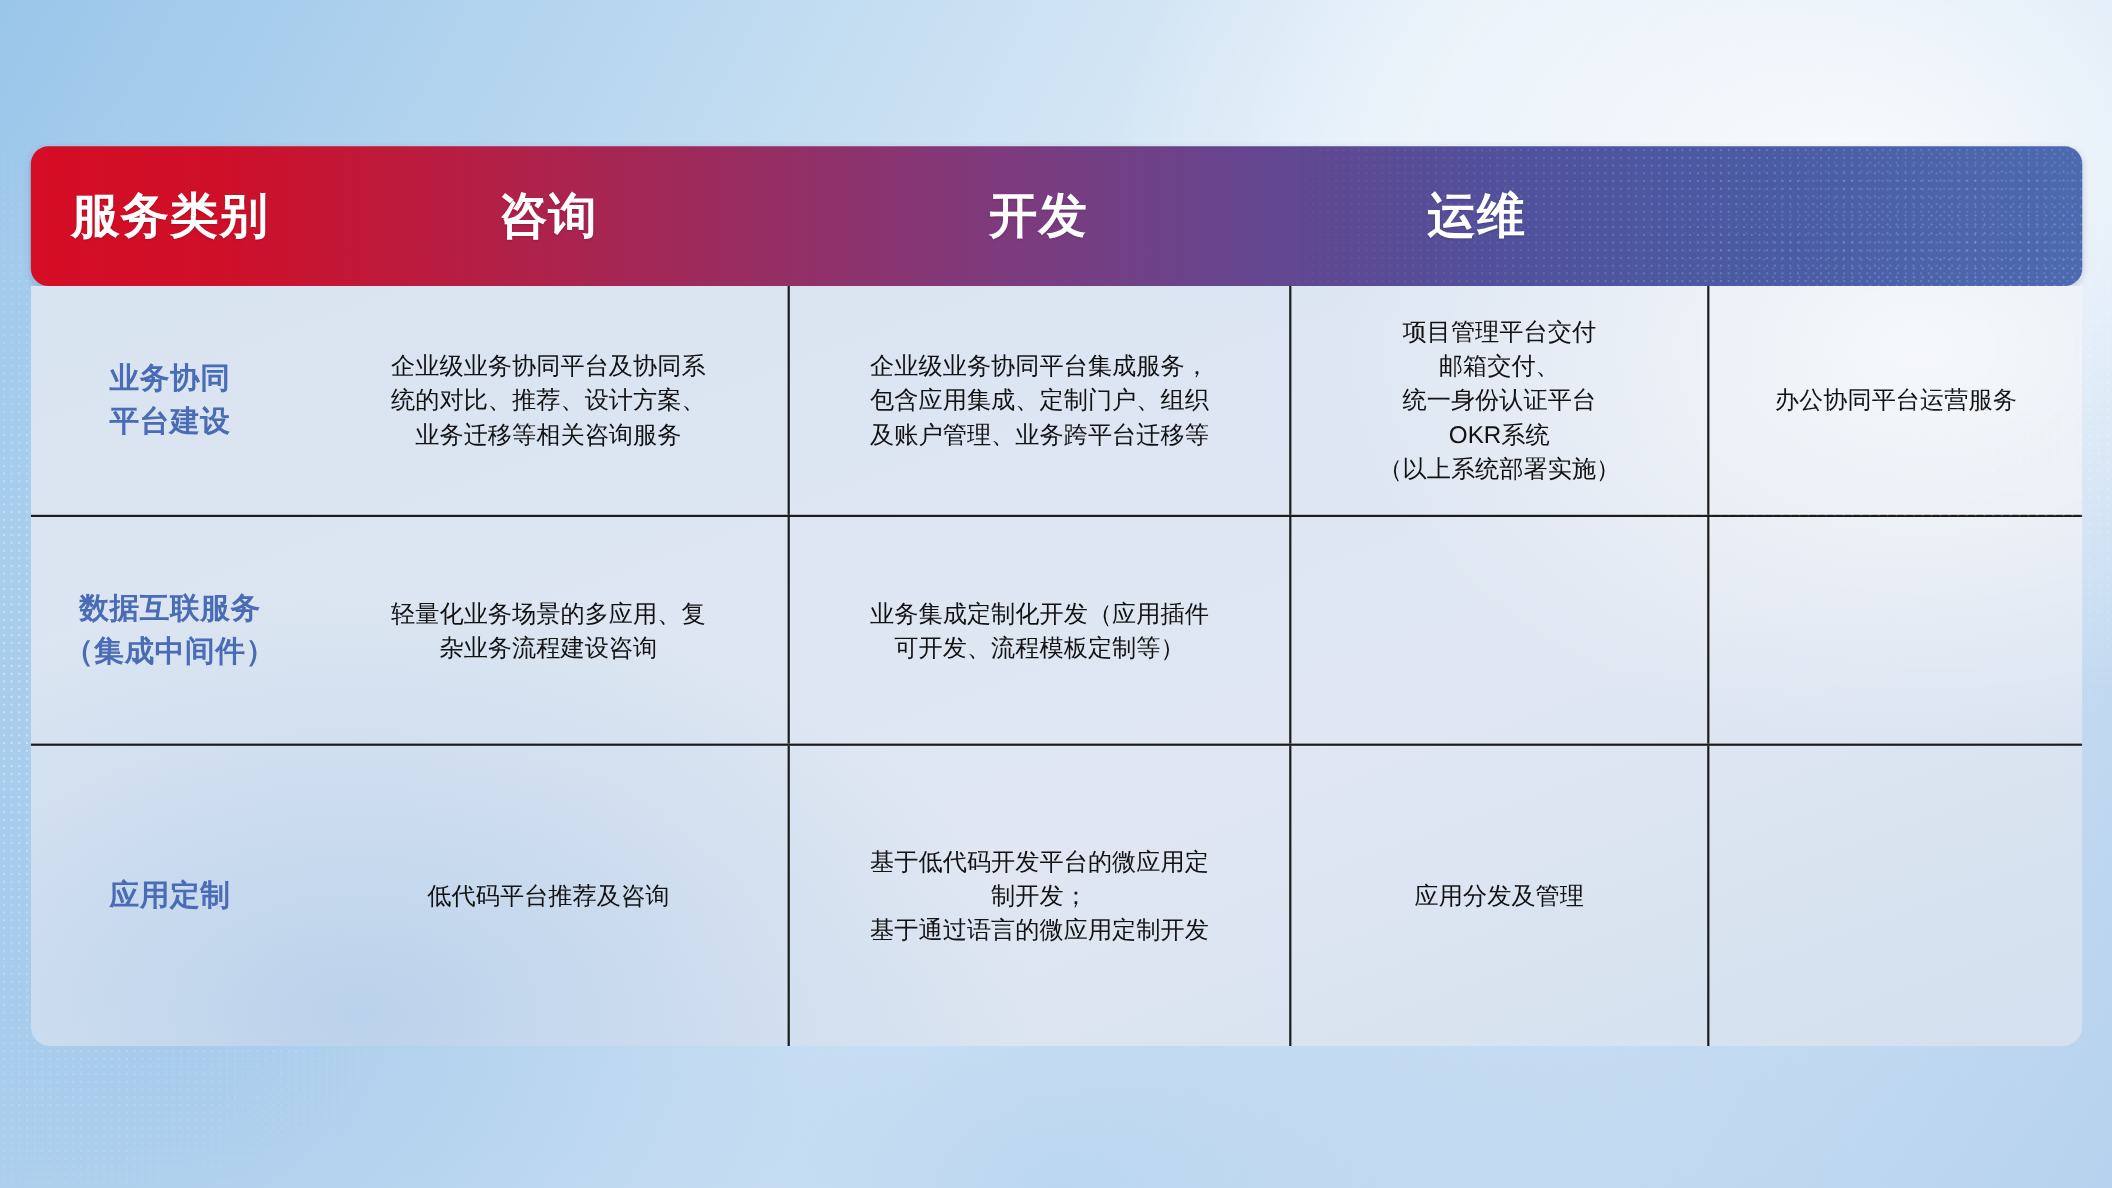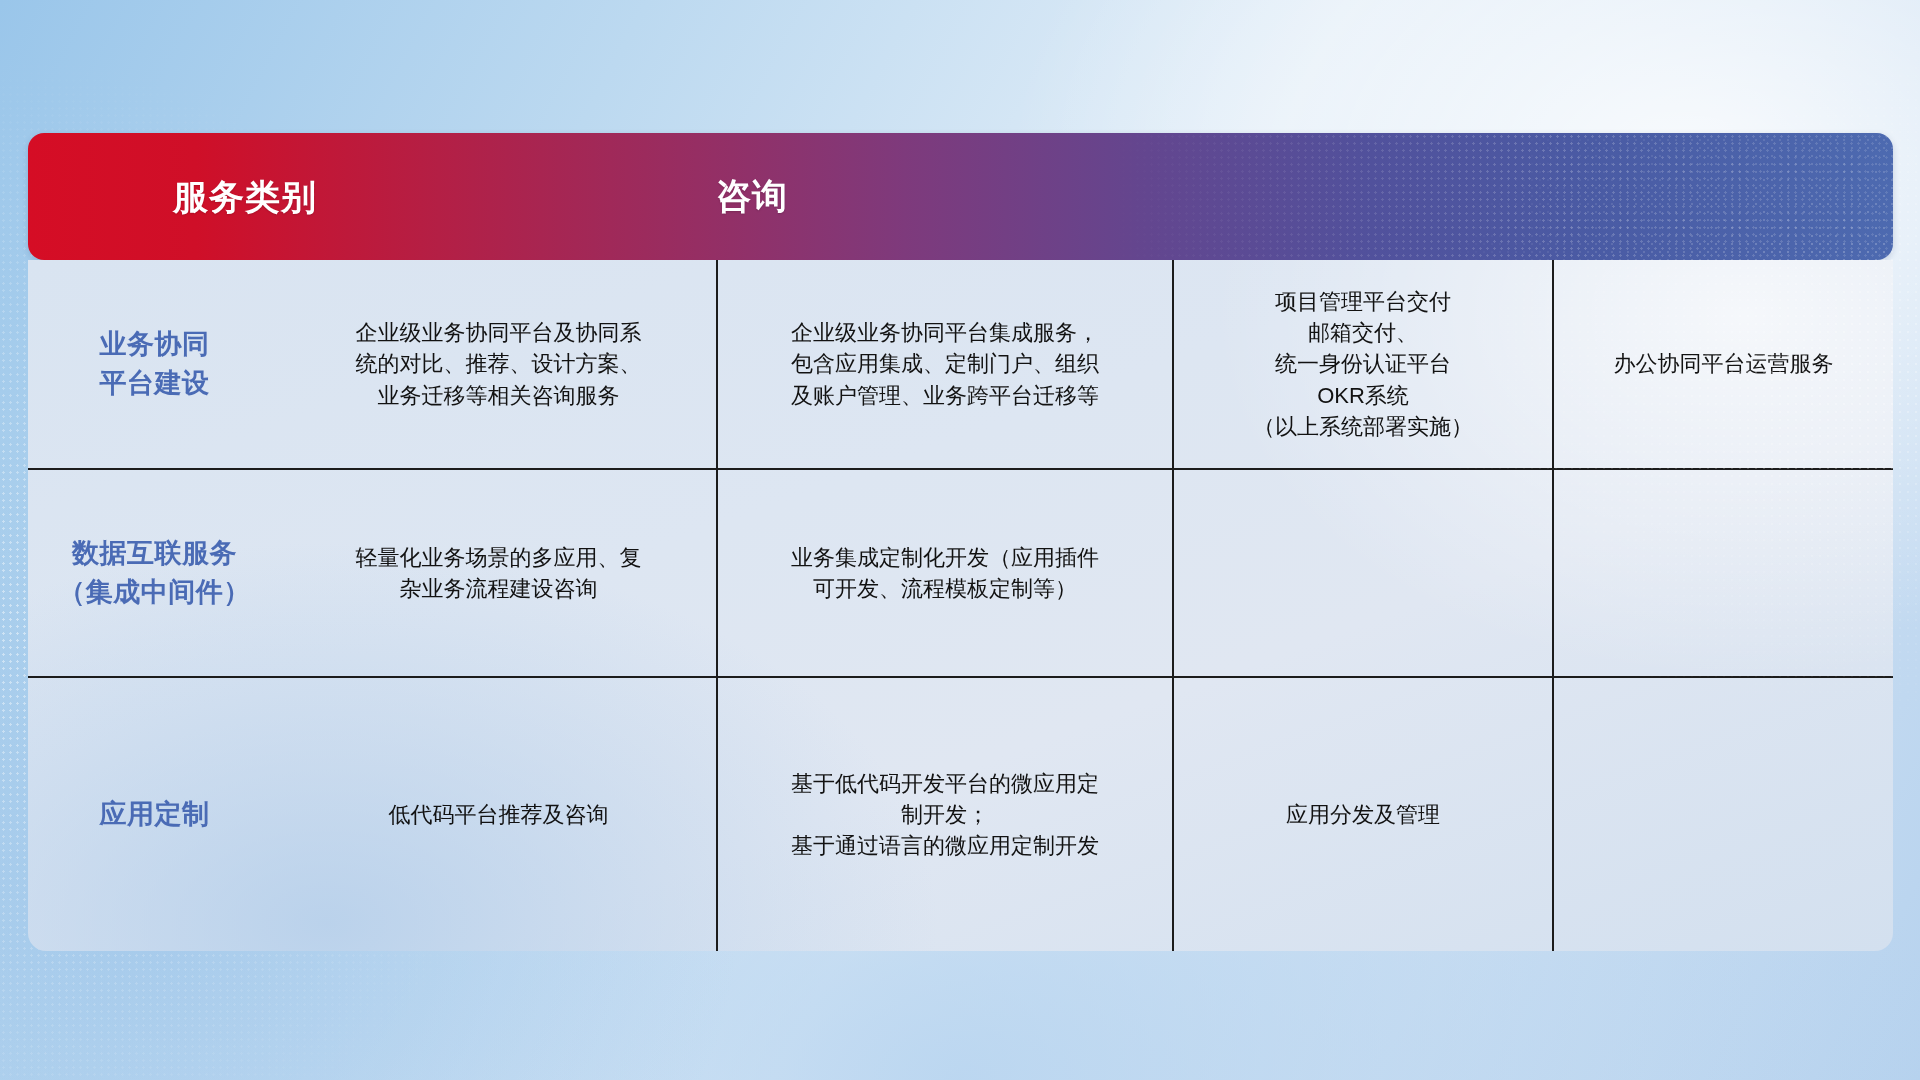--- a/index.html
+++ b/index.html
@@ -82,27 +82,26 @@
     background-image: radial-gradient(rgba(255,255,255,0.22) 1px, transparent 1.3px);
     background-size: 7px 7px;
     -webkit-mask-image: linear-gradient(90deg, rgba(0,0,0,0) 58%, rgba(0,0,0,.9) 82%, rgba(0,0,0,.55) 100%);
     mask-image: linear-gradient(90deg, rgba(0,0,0,0) 58%, rgba(0,0,0,.9) 82%, rgba(0,0,0,.55) 100%);
     pointer-events: none;
   }
   .th {
     position: relative;
     z-index: 2;
     color: #ffffff;
-    font-size: 35px;
+    font-size: 44px;
     font-weight: 700;
-    text-align: right;
+    text-align: center;
     letter-spacing: 1px;
     line-height: 1;
     text-shadow: 0 1px 2px rgba(0,0,0,0.16);
-    padding-left: 36px;
   }
 
   .tbody {
     position: relative;
     background:
       radial-gradient(ellipse 900px 560px at 16% 96%, rgba(174,203,233,0.75) 0%, rgba(174,203,233,0) 68%),
       radial-gradient(ellipse 760px 520px at 92% 8%, rgba(255,255,255,0.70) 0%, rgba(255,255,255,0) 70%),
       linear-gradient(160deg, #d9e4f1 0%, #dde6f2 38%, #e0e7f2 62%, #d3e0ef 100%);
     border-bottom-left-radius: 18px;
     border-bottom-right-radius: 18px;
@@ -154,20 +153,22 @@
 </head>
 <body>
 
 <div class="stage">
 
   <div class="table-wrap">
 
     <div class="thead">
       <div class="th c-cat">服务类别</div>
       <div class="th c-cons">咨询</div>
+      <div class="th c-dev">开发</div>
+      <div class="th c-ops">运维</div>
     </div>
 
     <div class="tbody">
 
       <div class="row r1">
         <div class="cell c-cat">
           <span class="cat-label">业务协同
 平台建设</span>
         </div>
         <div class="cell c-cons">企业级业务协同平台及协同系

